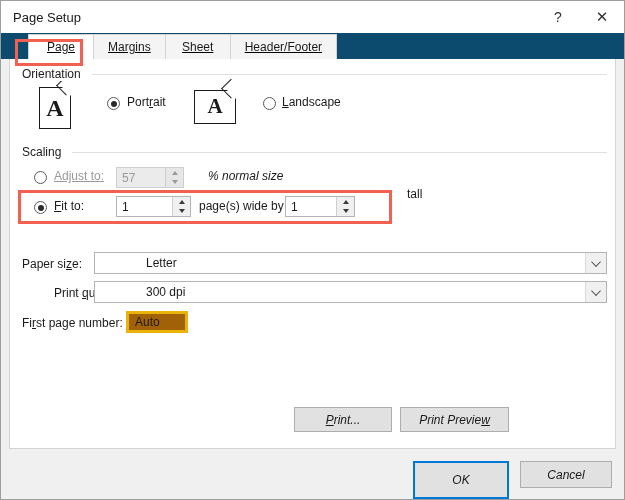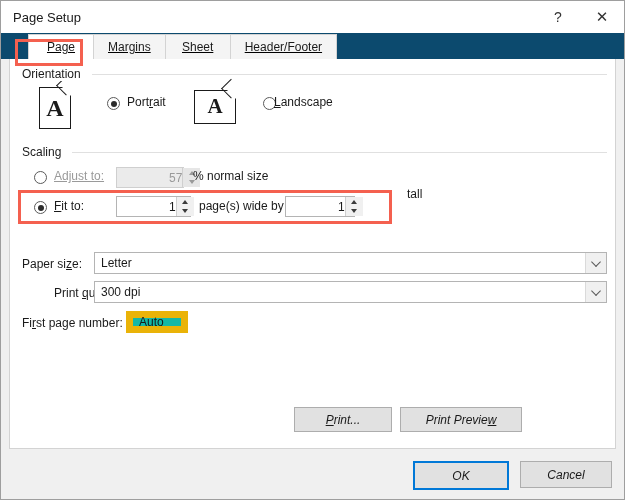--- a/index.html
+++ b/index.html
@@ -205,21 +205,20 @@
     background: #ebebeb;
     border-color: #cfcfcf;
   }
   .spin .val {
     flex: 1 1 auto;
     display: flex;
     align-items: center;
     padding-left: 5px;
     font-size: 12px;
     color: #1a1a1a;
-    margin-left: 47px;
   }
   .spin.disabled .val { color: #9a9a9a; }
   .spin .arrows {
     flex: none;
     width: 17px;
     border-left: 1px solid #cfcfcf;
     background: #f0f0f0;
     display: flex;
     flex-direction: column;
   }
@@ -246,39 +245,40 @@
     border-left: 3.5px solid transparent;
     border-right: 3.5px solid transparent;
     border-top: 4px solid #3a3a3a;
   }
   .spin.disabled .arrows .up::after { border-bottom-color: #9a9a9a; }
   .spin.disabled .arrows .dn::after { border-top-color: #9a9a9a; }
 
   .textbox {
     position: absolute;
     height: 22px;
-    border: 7px solid #eab308;
-    background: #14b8a6;
+    border: 3px solid #eab308;
+    background: #a16207;
     box-sizing: border-box;
     display: flex;
     align-items: center;
     padding-left: 6px;
     font-size: 12px;
     color: #1a1a1a;
   }
 
   
   .combo {
     position: absolute;
     height: 22px;
     border: 1px solid #b4b4b4;
     background: #ffffff;
     box-sizing: border-box;
     display: flex;
     align-items: stretch;
+    padding-left: 45px;
   }
   .combo .cval {
     flex: 1 1 auto;
     display: flex;
     align-items: center;
     padding-left: 6px;
     font-size: 12px;
     color: #1a1a1a;
   }
   .combo .cbtn {
@@ -369,36 +369,36 @@
       <div class="radio checked" style="left:97px; top:38px;"></div>
       <div class="lbl" style="left:117px; top:36px;"><span>Port</span><u>r</u><span>ait</span></div>
 
       <div class="pageicon" style="left:184px; top:31px; width:42px; height:34px;">
         <div class="fold"></div>
         <div class="fold-line"></div>
         <div class="glyph" style="font-size:21px;">A</div>
       </div>
 
       <div class="radio" style="left:253px; top:38px;"></div>
-      <div class="lbl" style="left:264px; top:36px;text-align:right;"><u>L</u><span>andscape</span></div>
+      <div class="lbl" style="left:272px; top:36px;text-align:right;"><u>L</u><span>andscape</span></div>
 
       <div class="group-title" style="left:12px; top:86px;">Scaling</div>
       <div class="group-line" style="left:62px; top:93px; width:535px;"></div>
 
       <div class="radio" style="left:24px; top:112px;"></div>
       <div class="lbl dim" style="left:44px; top:110px;"><u>A</u><span>djust to:</span></div>
 
       <div class="spin disabled" style="left:106px; top:108px; width:68px;">
         <div class="val">57</div>
         <div class="arrows">
           <div class="up"></div>
           <div class="dn"></div>
         </div>
       </div>
-      <div class="lbl" style="left:183px; top:110px;">% normal size</div>
+      <div class="lbl" style="left:198px; top:110px;font-style:italic;">% normal size</div>
 
       <div class="radio checked" style="left:24px; top:142px;"></div>
       <div class="lbl" style="left:44px; top:140px;"><u>F</u><span>it to:</span></div>
 
       <div class="spin" style="left:106px; top:137px; width:75px;">
         <div class="val">1</div>
         <div class="arrows">
           <div class="up"></div>
           <div class="dn"></div>
         </div>
@@ -425,29 +425,29 @@
         <div class="cval">300 dpi</div>
         <div class="cbtn"></div>
       </div>
 
       <div class="lbl" style="left:12px; top:257px;"><span>Fi</span><u>r</u><span>st page number:</span></div>
       <div class="textbox" style="left:116px; top:252px; width:62px;">Auto</div>
 
       <div class="btn" style="left:284px; top:348px; width:98px; height:25px;">
         <span><u>P</u><span>rint...</span></span>
       </div>
-      <div class="btn" style="left:390px; top:348px; width:122px; height:25px;">
+      <div class="btn" style="left:390px; top:348px; width:109px; height:25px;">
         <span><span>Print Previe</span><u>w</u></span>
       </div>
 
       <div class="redbox" style="left:8px; top:131px; width:374px; height:34px;"></div>
 
     </div>
   </div>
 
   <div class="footer">
-    <div class="btn default" style="left:412px; top:12px; width:96px; height:29px;">OK</div>
+    <div class="btn default" style="left:412px; top:12px; width:96px; height:38px;">OK</div>
     <div class="btn" style="left:519px; top:12px; width:92px; height:27px;">Cancel</div>
   </div>
 
   <div class="redbox" style="left:14px; top:38px; width:68px; height:27px;"></div>
 
 </div>
 
 </body></html>

